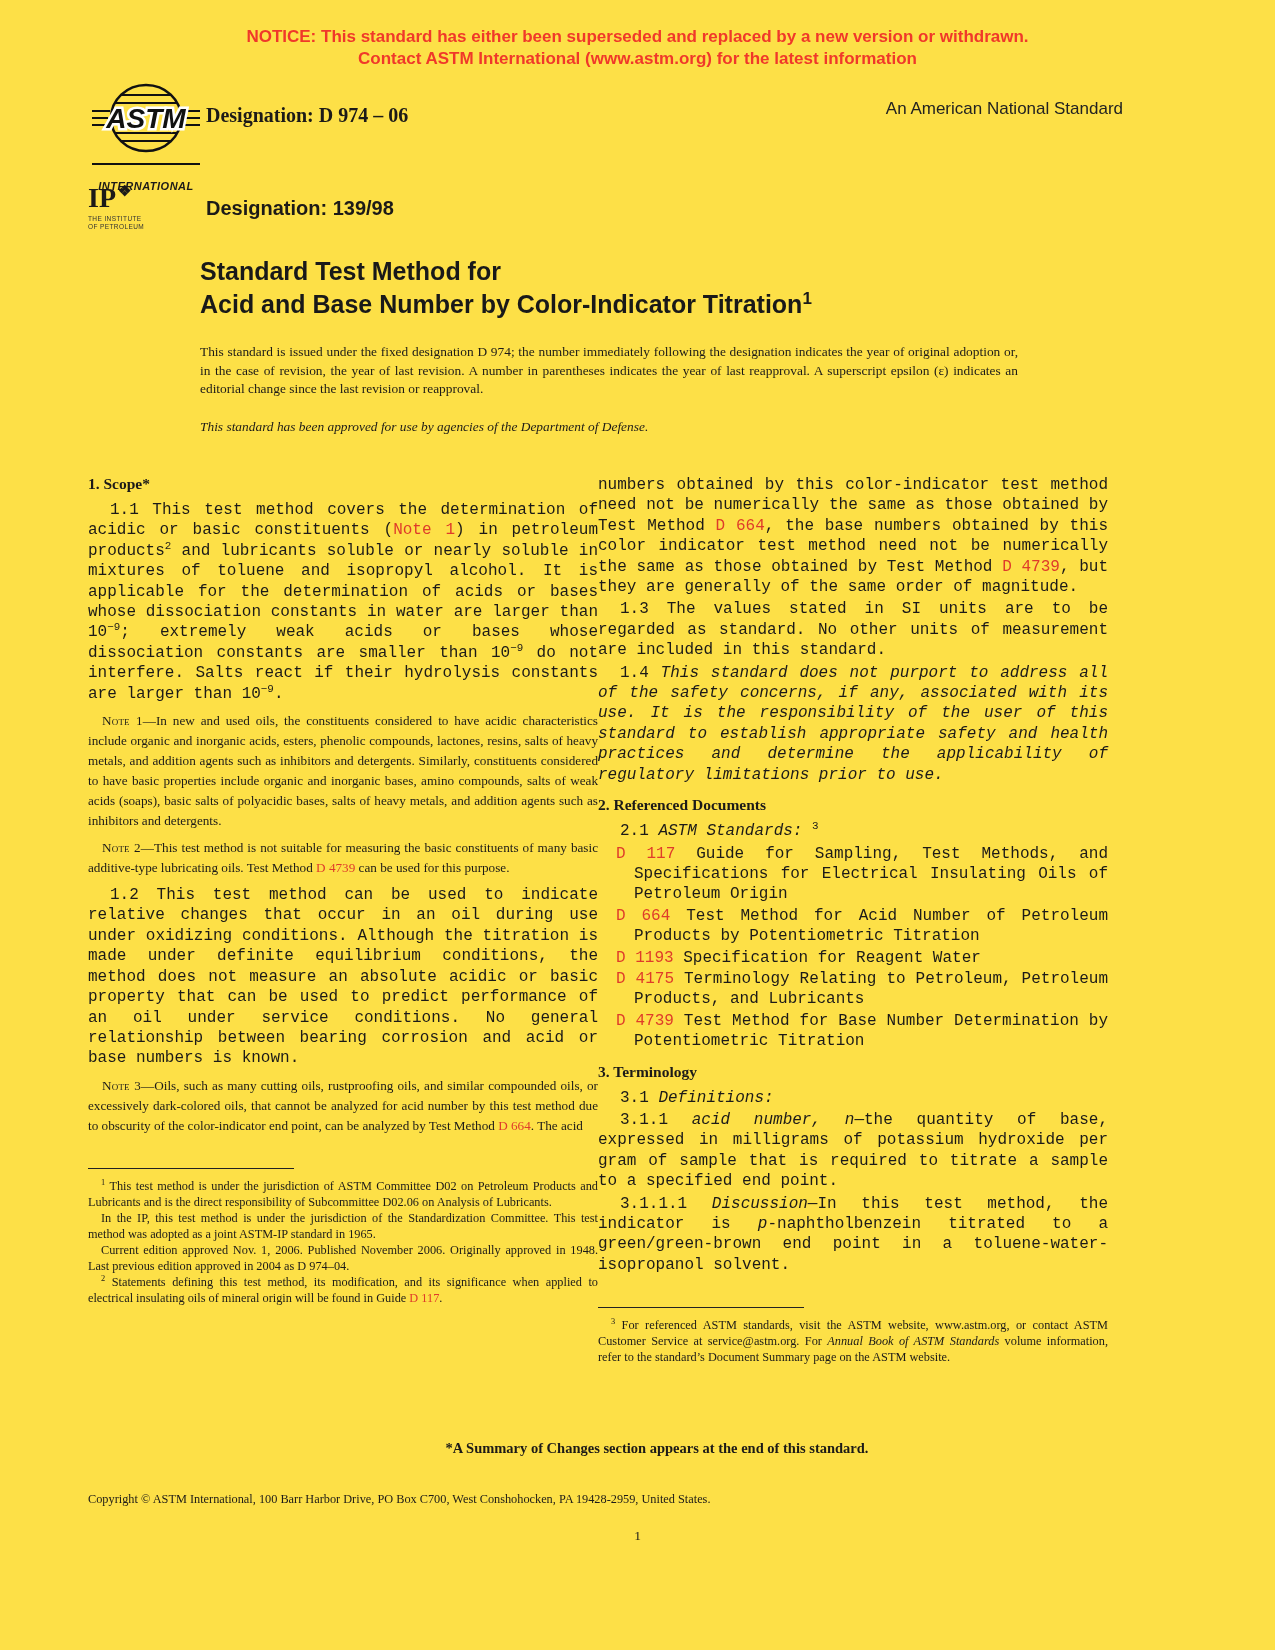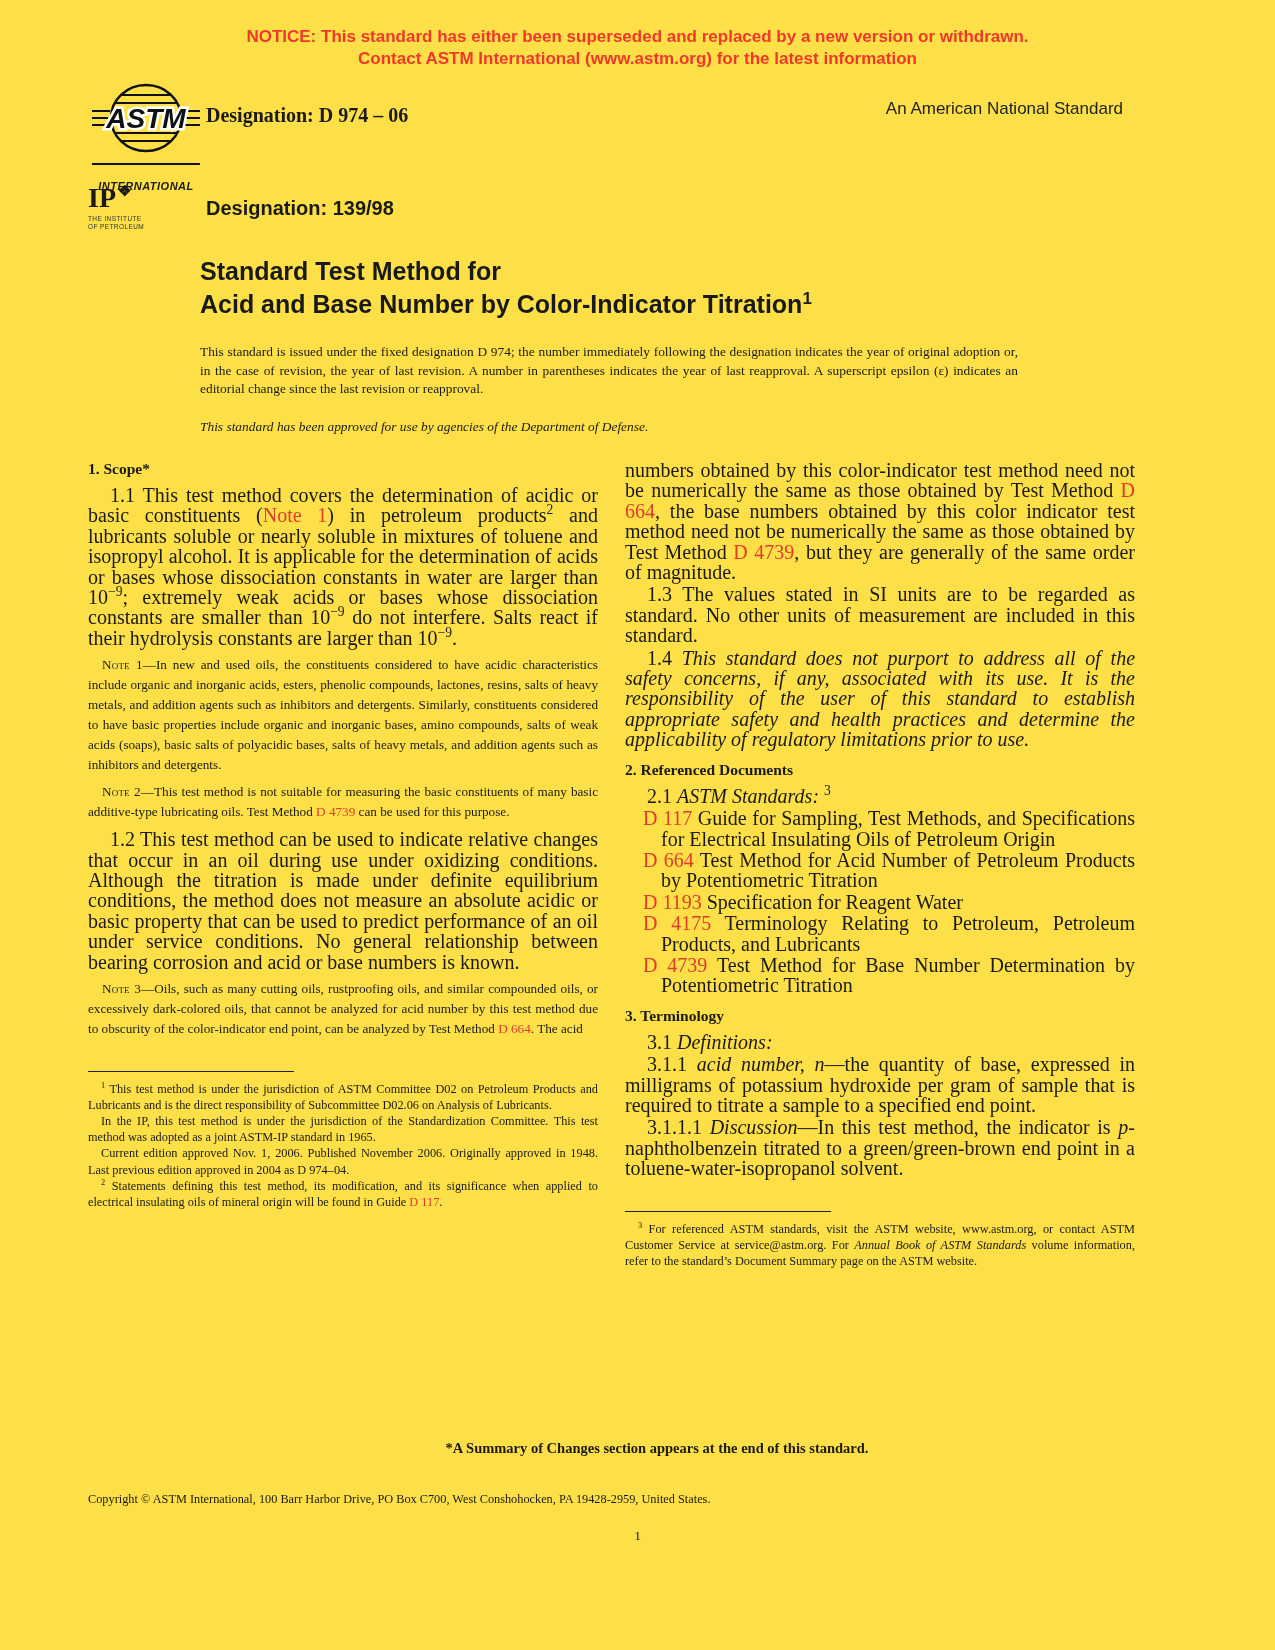--- a/index.html
+++ b/index.html
@@ -25,25 +25,25 @@
   .ip-row { font-family:"Liberation Serif", serif; font-weight:700; font-size:28px; line-height:1; }
   .ip-mark { font-size:15px; vertical-align:top; margin-left:2px; }
   .ip-sub { font-family:"Liberation Sans", sans-serif; font-size:6.5px; letter-spacing:0.4px; line-height:8px; margin-top:3px; color:#333; }
   .designation2 { position:absolute; left:206px; top:197px; font-family:"Liberation Sans", sans-serif; font-weight:700; font-size:20px; }
   .title-block {
     position:absolute; left:200px; top:255px;
     font-family:"Liberation Sans", sans-serif; font-weight:700; font-size:25px; line-height:33px; color:#191919;
   }
   .issued { position:absolute; left:200px; top:343px; width:818px; font-size:13.4px; line-height:18.5px; text-align:justify; }
   .dod { position:absolute; left:200px; top:419px; width:818px; font-style:italic; font-size:13.4px; }
-  .columns { position:absolute; left:88px; top:460px; width:1047px; display:flex; gap:27px; }
+  .columns { position:absolute; left:88px; top:475px; width:1047px; display:flex; }
   .col { width:510px; }
   .sect { font-size:15.5px; font-weight:700; margin:11px 0 7px; }
   .col .sect:first-child { margin-top:0; }
-  .body { font-size:20px; line-height:20.4px; text-align:justify; margin:0 0 2px; }
+  .body { font-size:16px; line-height:20.4px; text-align:justify; margin:0 0 2px;font-family:Liberation Mono, monospace; }
   .ind { text-indent:22px; }
   .note { font-size:13.2px; line-height:20px; text-align:justify; text-indent:14px; margin:7px 0; }
   .ref { padding-left:36px; text-indent:-18px; margin:0 0 1px; }
   .fnblock { margin-top:32px; }
   .fnrule { width:206px; border-top:1.5px solid #222; margin-bottom:9px; }
   .fn { font-size:12.3px; line-height:16.1px; text-align:justify; text-indent:13px; margin:0; }
   .sup { vertical-align:super; font-size:68%; line-height:0; }
   .red { color:var(--ref-red, #df3b2a); }
   .i { font-style:italic; }
   .sc { font-variant:small-caps; letter-spacing:0.2px; }

